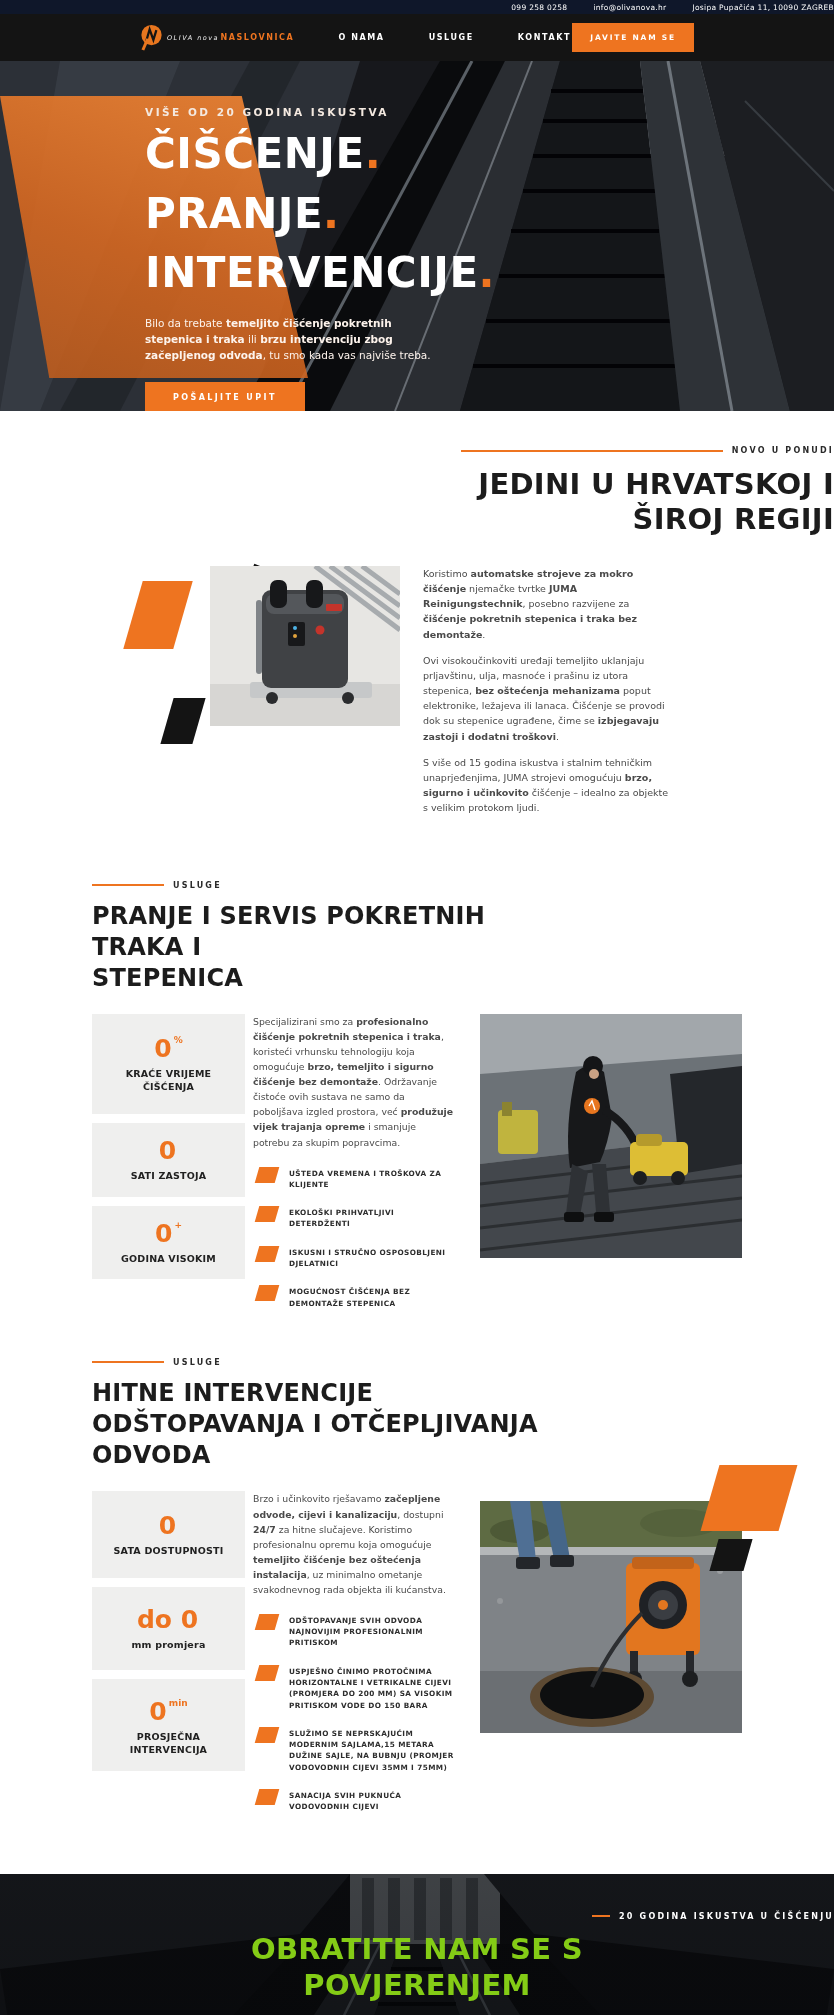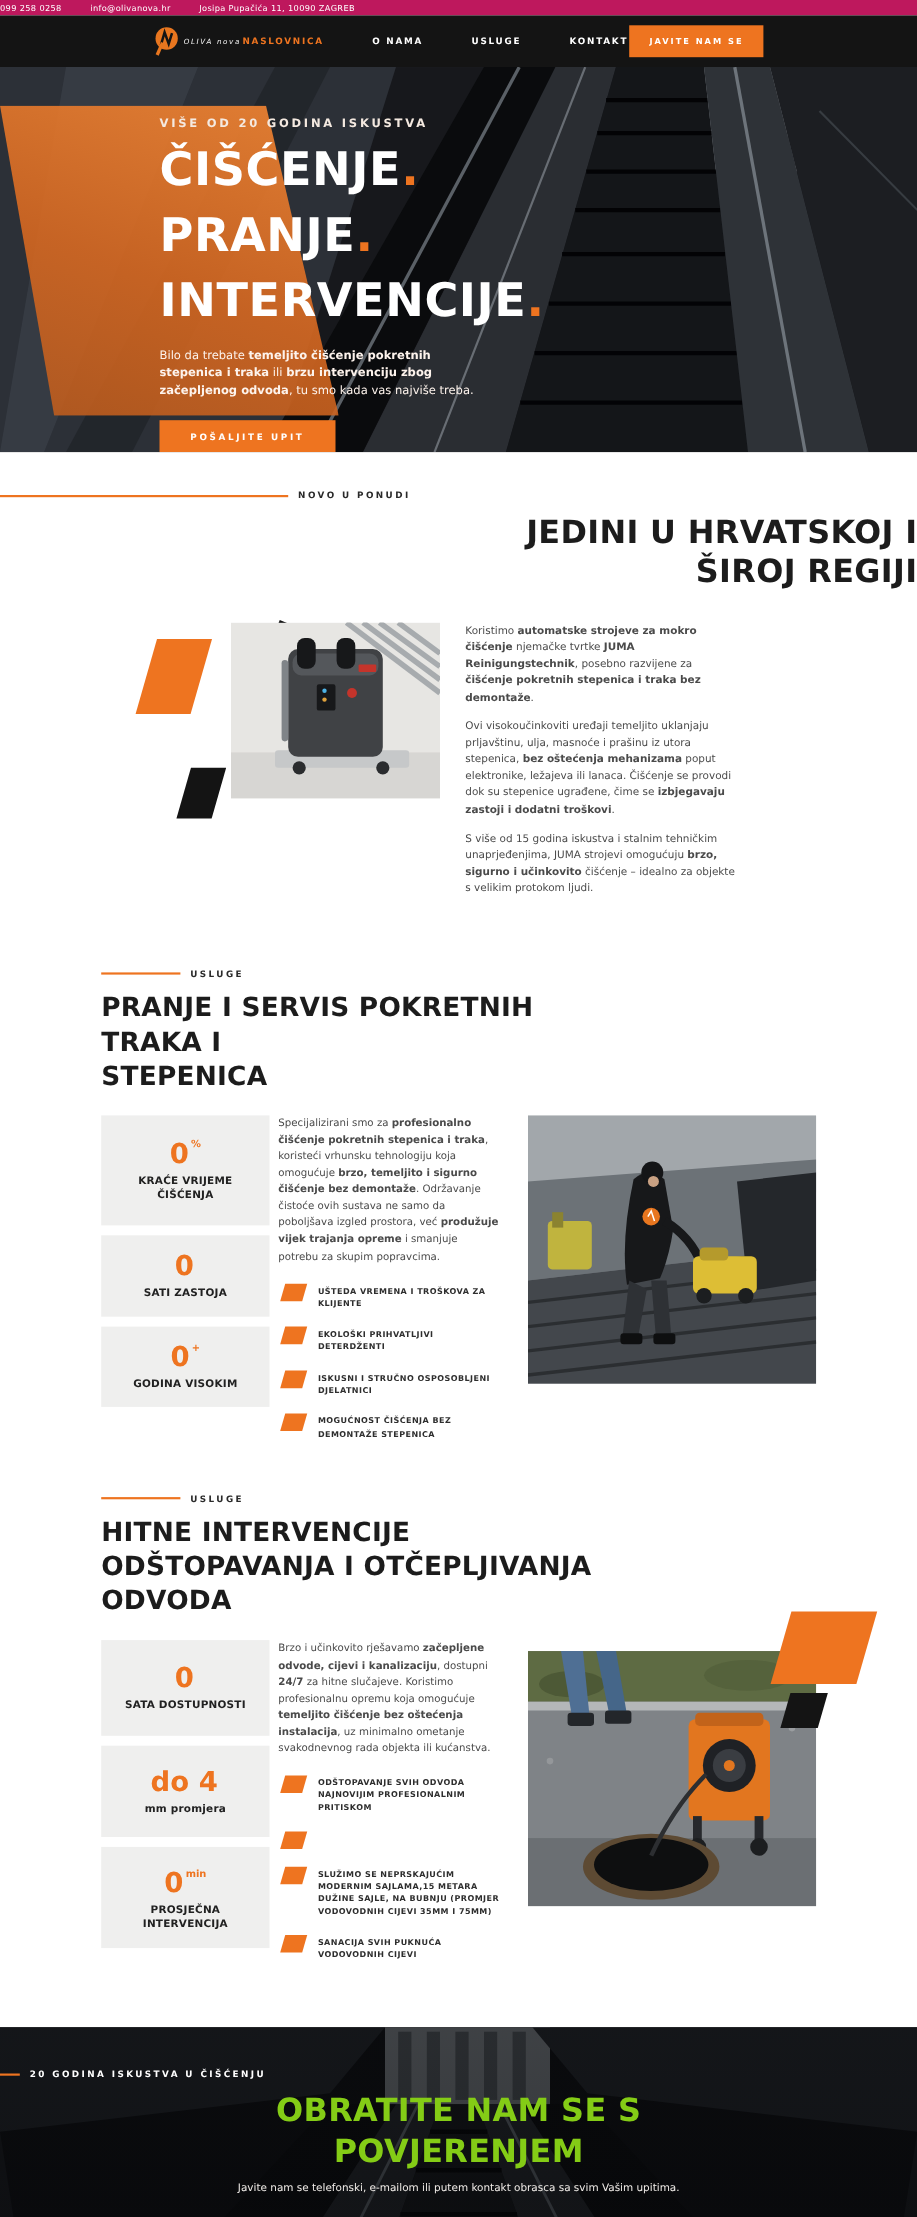--- a/index.html
+++ b/index.html
@@ -2,21 +2,21 @@
 <html lang="hr"><head>
 <meta charset="utf-8">
 <style>
   * { margin:0; padding:0; box-sizing:border-box; }
   body { background:#ffffff; font-family:"DejaVu Sans", sans-serif; color:#222; }
   .page { width:834px; margin:0 auto; background:#fff; overflow:hidden; }
   .wrap { width:650px; margin:0 auto; position:relative; }
   b { font-weight:bold; }
 
   
-  .topbar { background:#be185d; height:14px; display:flex; align-items:center; justify-content:flex-start; gap:26px; }
+  .topbar { background:#0f172a; height:14px; display:flex; align-items:center; justify-content:flex-end; gap:26px; }
   .topbar span { color:#fff; font-size:7.5px; letter-spacing:.3px; }
 
   
   .nav { background:#141414; height:47px; }
   .nav .wrap { height:47px; display:flex; align-items:center; }
   .logo { display:flex; flex-direction:row; align-items:center; margin-left:41px; line-height:1; }
   .logo .mark { width:34px; height:30px; }
   .logo .word { color:#f2f2f2; font-size:6.5px; font-style:italic; letter-spacing:1.5px; margin-top:2px; white-space:nowrap; }
   .menu { display:flex; gap:44px; margin:0 auto; }
   .menu a { color:#fff; text-decoration:none; font-size:8px; font-weight:bold; letter-spacing:1.6px; }
@@ -35,21 +35,21 @@
   .hero h1 { color:#fff; font-size:42px; line-height:1.42; font-weight:bold; margin-top:6px; letter-spacing:.5px; }
   .hero h1 .dot { color:#ee7420; }
   .hero-desc { color:#fdf3ec; font-size:10.5px; line-height:1.55; margin-top:12px; width:300px; }
   .hero-cta { display:inline-block; margin-top:18px; background:#ee7420; color:#fff; border:none; font-family:inherit;
               font-size:8px; font-weight:bold; letter-spacing:2.4px; padding:11px 28px; cursor:pointer; }
 
   
   .eyebrow { display:flex; align-items:center; gap:9px; }
   .eyebrow .line { height:2px; background:#ee7420; }
   .eyebrow .lbl { font-size:8px; font-weight:bold; letter-spacing:2.2px; color:#2a2a2a; }
-  .eyebrow.center { justify-content:flex-start; }
+  .eyebrow.center { justify-content:flex-end; }
   .eyebrow.on-dark .lbl { color:#fff; }
 
   
   .intro { padding-top:35px; padding-bottom:38px; }
   .intro .eyebrow .line { width:262px; }
   .intro h2 { text-align:right; font-size:29px; line-height:1.22; color:#1c1c1c; margin-top:12px; letter-spacing:.3px; }
   .intro-row { display:flex; margin-top:28px; }
   .intro-media { position:relative; width:308px; height:185px; flex:none; margin-left:23px; }
   .deco-orange { position:absolute; background:#ee7420; transform:skewX(-16deg); }
   .deco-black  { position:absolute; background:#141414; transform:skewX(-16deg); }
@@ -310,37 +310,38 @@
         <span>ODŠTOPAVANJA I OTČEPLJIVANJA</span><br>
         <span>ODVODA</span>
       </h2>
       <div class="service-row">
         <div class="stats">
           <div class="stat" style="padding-top:22px; padding-bottom:20px;">
             <div class="stat-num"><span>0</span><sup></sup></div>
             <div class="stat-label">SATA DOSTUPNOSTI</div>
           </div>
           <div class="stat" style="padding-top:20px; padding-bottom:18px;">
-            <div class="stat-num"><span>do 4</span><sup></sup></div>
+            <div class="stat-num"><span>do 0</span><sup></sup></div>
             <div class="stat-label">mm promjera</div>
           </div>
           <div class="stat" style="padding-top:20px; ">
             <div class="stat-num"><span>0</span><sup>min</sup></div>
             <div class="stat-label">PROSJEČNA INTERVENCIJA</div>
           </div>
         </div>
         <div class="service-mid">
           <p>Brzo i učinkovito rješavamo <b>začepljene odvode, cijevi i kanalizaciju</b>, dostupni <b>24/7</b> za hitne slučajeve. Koristimo profesionalnu opremu koja omogućuje <b>temeljito čišćenje bez oštećenja instalacija</b>, uz minimalno ometanje svakodnevnog rada objekta ili kućanstva.</p>
           <div class="bullets">
             <div class="bullet">
               <div class="pgram"></div>
               <span>ODŠTOPAVANJE SVIH ODVODA NAJNOVIJIM PROFESIONALNIM PRITISKOM</span>
             </div>
             <div class="bullet">
               <div class="pgram"></div>
+              <span>USPJEŠNO ČINIMO PROTOČNIMA HORIZONTALNE I VETRIKALNE CIJEVI (PROMJERA DO 200 MM) SA VISOKIM PRITISKOM VODE DO 150 BARA</span>
             </div>
             <div class="bullet">
               <div class="pgram"></div>
               <span>SLUŽIMO SE NEPRSKAJUĆIM MODERNIM SAJLAMA,15 METARA DUŽINE SAJLE, NA BUBNJU (PROMJER VODOVODNIH CIJEVI 35MM I 75MM)</span>
             </div>
             <div class="bullet">
               <div class="pgram"></div>
               <span>SANACIJA SVIH PUKNUĆA VODOVODNIH CIJEVI</span>
             </div>
           </div>

